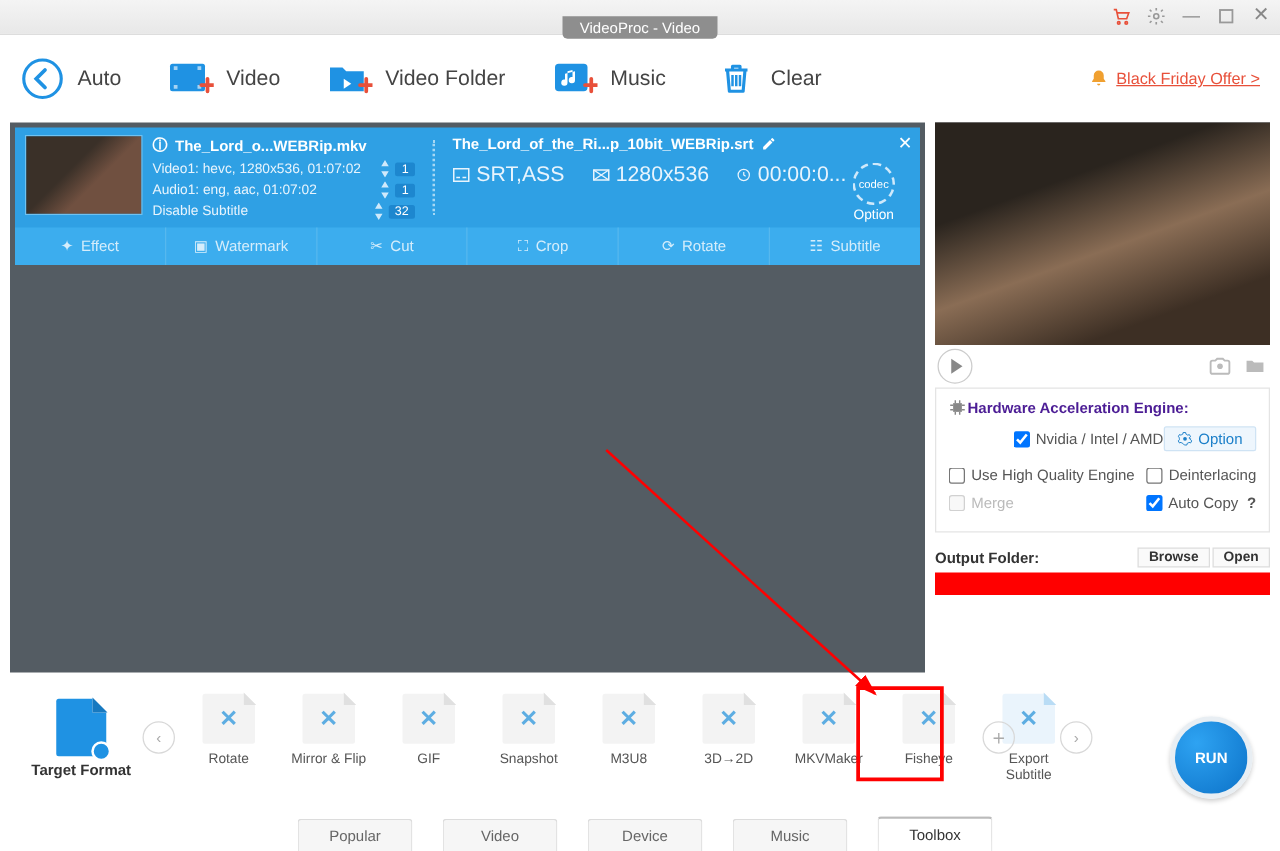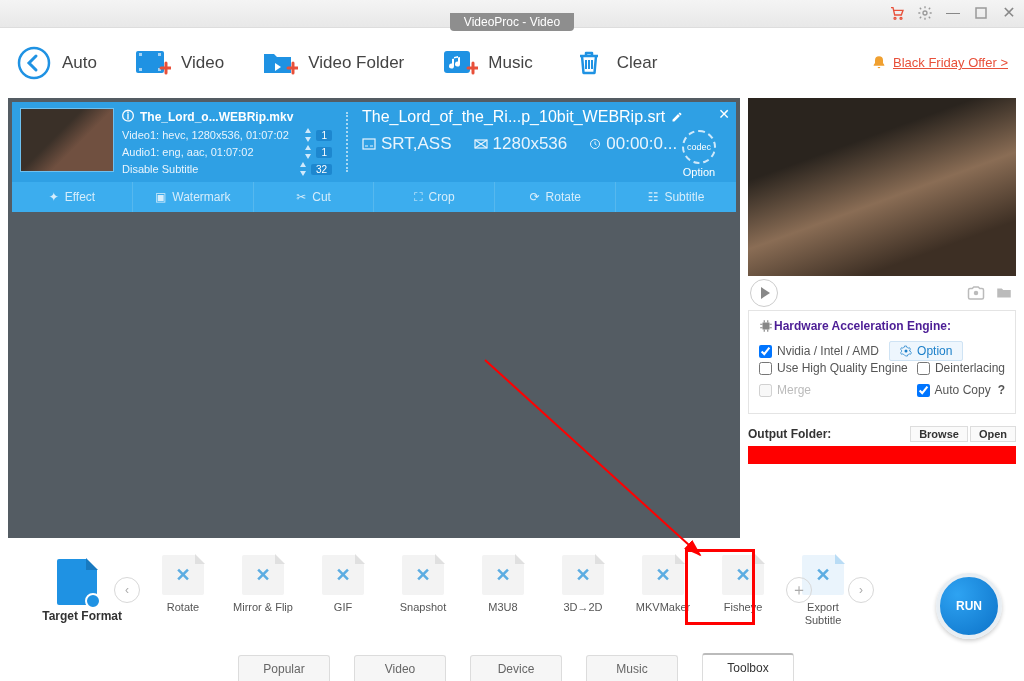--- a/index.html
+++ b/index.html
@@ -36,57 +36,57 @@
   .thumb-inner { width:100%; height:100%; background:linear-gradient(135deg,#3a3028 40%,#705040 60%); }
   .fc-meta { flex:0 0 210px; font-size:11px; display:flex; flex-direction:column; gap:3px; }
   .fc-meta .title-line { display:flex; align-items:center; gap:6px; font-weight:600; font-size:12px;}
   .meta-row { display:flex; align-items:center; justify-content:space-between; gap:6px; }
   .meta-txt { color:#e8f4fd; }
   .spin-btns { display:flex; align-items:center; gap:4px; }
   .spinner { width:8px; height:14px; display:inline-block; }
   .badge-num { background:#1d87cf; color:#fff; font-size:10px; padding:0 5px; border-radius:2px; }
   .divider-v { width:0; border-left:2px dotted #a7d8f4; margin:4px 6px; }
   .fc-right { flex:1; display:flex; flex-direction:column; gap:8px; }
-  .fc-right .srt-title { display:flex; align-items:center; gap:6px; font-size:16px; font-weight:400; }
+  .fc-right .srt-title { display:flex; align-items:center; gap:6px; font-size:12px; font-weight:700; }
   .fc-right-row { display:flex; gap:22px; align-items:center; font-size:17px; color:#e8f4fd;}
   .fc-right-row .cell { display:flex; gap:5px; align-items:center; }
   .option-btn { position:absolute; right:10px; top:28px; width:54px; text-align:center; font-size:11px; }
   .option-btn .gear { width:34px; height:34px; border:2px dashed #cfe9fb; border-radius:50%; margin:0 auto 2px; display:flex; align-items:center; justify-content:center; font-size:9px;}
   .close-x { position:absolute; right:6px; top:4px; font-size:14px; }
 
   .fc-toolbar { background:#3cadee; height:30px; display:flex; }
   .fc-tb-item { flex:1; display:flex; align-items:center; justify-content:center; gap:6px; font-size:12px; color:#d5edfb; border-right:1px solid #56b8ee; cursor:pointer;}
   .fc-tb-item:last-child { border-right:none; }
 
   
   .preview { width:100%; height:178px; background:#000; overflow:hidden; }
   .preview-img { width:100%; height:100%; background:linear-gradient(160deg,#2a241e 30%,#8a6d55 55%,#3d2f24 80%); position:relative; }
   .preview-ctrl { height:34px; display:flex; align-items:center; gap:8px; padding:4px 2px;}
   .play-btn { width:28px; height:28px; border:1px solid #ccc; border-radius:50%; display:flex; align-items:center; justify-content:center; }
   .play-tri { width:0; height:0; border-left:9px solid #888; border-top:6px solid transparent; border-bottom:6px solid transparent; margin-left:2px;}
   .grey-ico { color:#aaa; font-size:16px; cursor:pointer; }
 
   .hw-box { border:1px solid #e4e4e4; padding:8px 10px; font-size:12px; }
   .hw-title { font-weight:600; color:#4c1d95; margin-bottom:8px; display:flex; align-items:center; gap:1px;}
-  .hw-row1 { display:flex; gap:10px; align-items:center; margin-bottom:0;}
+  .hw-row1 { display:flex; align-items:center; justify-content:flex-end; margin-bottom:12px;}
   .chk { display:flex; align-items:center; gap:5px; font-size:12px; color:#555;}
   .chk input { width:13px; height:13px; }
   .btn-option { border:1px solid #cfe3f4; background:#eef6fd; color:#1b7fc9; padding:2px 10px; display:flex; align-items:center; gap:5px; font-size:12px; cursor:pointer; border-radius:2px;}
   .hw-row2 { display:flex; justify-content:space-between; margin-bottom:8px;}
   .chk.disabled { color:#bbb; }
   .q-mark { font-weight:bold; color:#555; margin-left:2px;}
   .out-row { margin-top:12px; }
   .out-label { font-weight:600; color:#333; font-size:12px; margin-bottom:4px; display:flex; align-items:center; }
   .out-btns { margin-left:auto; display:flex; gap:2px;}
   .small-btn { border:1px solid #ddd; background:#fafafa; padding:1px 8px; font-size:11px; cursor:pointer;}
   .out-path { width:100%; height:18px; background:#ff0000; }
 
   
   .bottom { position:absolute; left:0; right:0; bottom:30px; height:110px; background:#fff; }
-  .tf-label { position:absolute; left:32px; top:18px; width:90px; text-align:right; }
+  .tf-label { position:absolute; left:20px; top:18px; width:90px; text-align:center; }
   .tf-icon { width:40px; height:46px; background:#1f92e3; margin:0 auto 4px; position:relative; border-radius:2px;}
   .tf-icon:before { content:""; position:absolute; right:-1px; top:-1px; border-top:12px solid #fff; border-left:12px solid #1779c0;}
   .tf-gear { position:absolute; right:-4px; bottom:-4px; width:16px; height:16px; background:#1f92e3; border:2px solid #fff; border-radius:50%; }
   .tf-text { font-size:12px; font-weight:600; color:#333;}
 
   .nav-circle { width:26px; height:26px; border:1px solid #d8d8d8; border-radius:50%; display:flex; align-items:center; justify-content:center; color:#aaa; cursor:pointer; position:absolute; top:36px;}
   .nav-left { left:114px; } .nav-right { left:848px; }
   .plus-circle { width:26px; height:26px; border:1px solid #d8d8d8; border-radius:50%; display:flex; align-items:center; justify-content:center; color:#aaa; position:absolute; top:36px; left:786px; font-size:16px;}
 
   .tool-strip { position:absolute; left:150px; top:14px; display:flex; gap:14px; }

